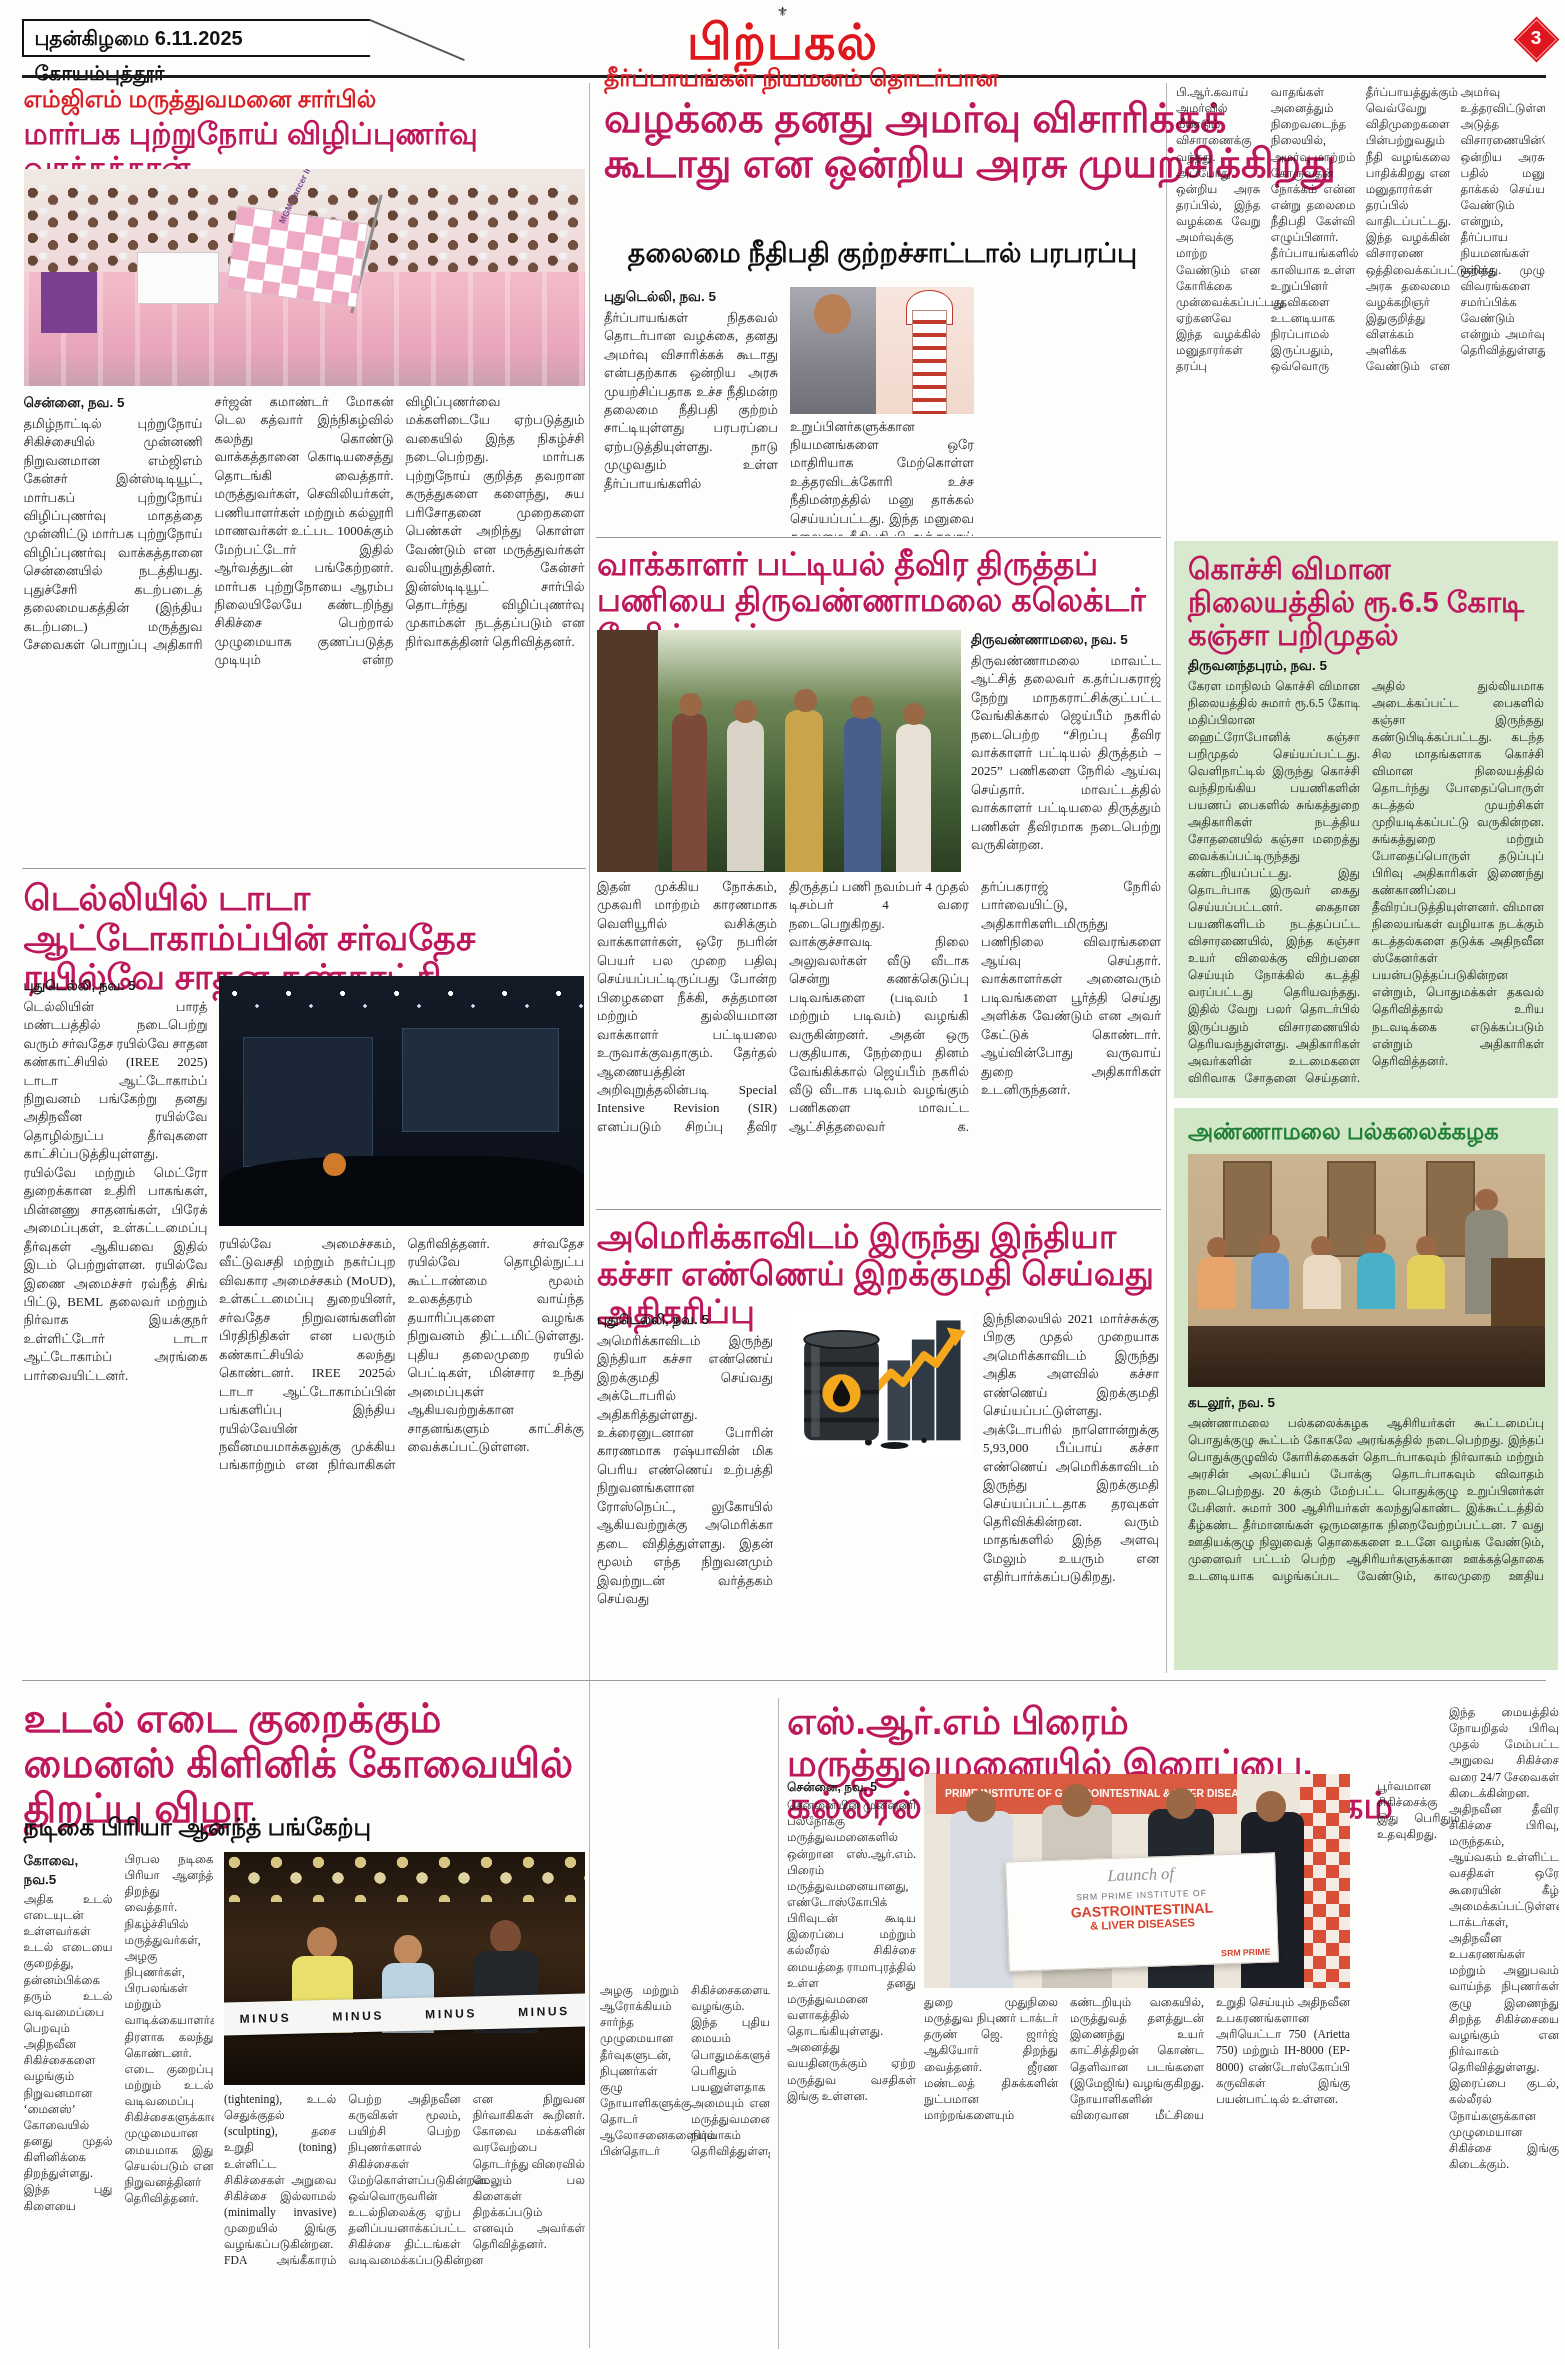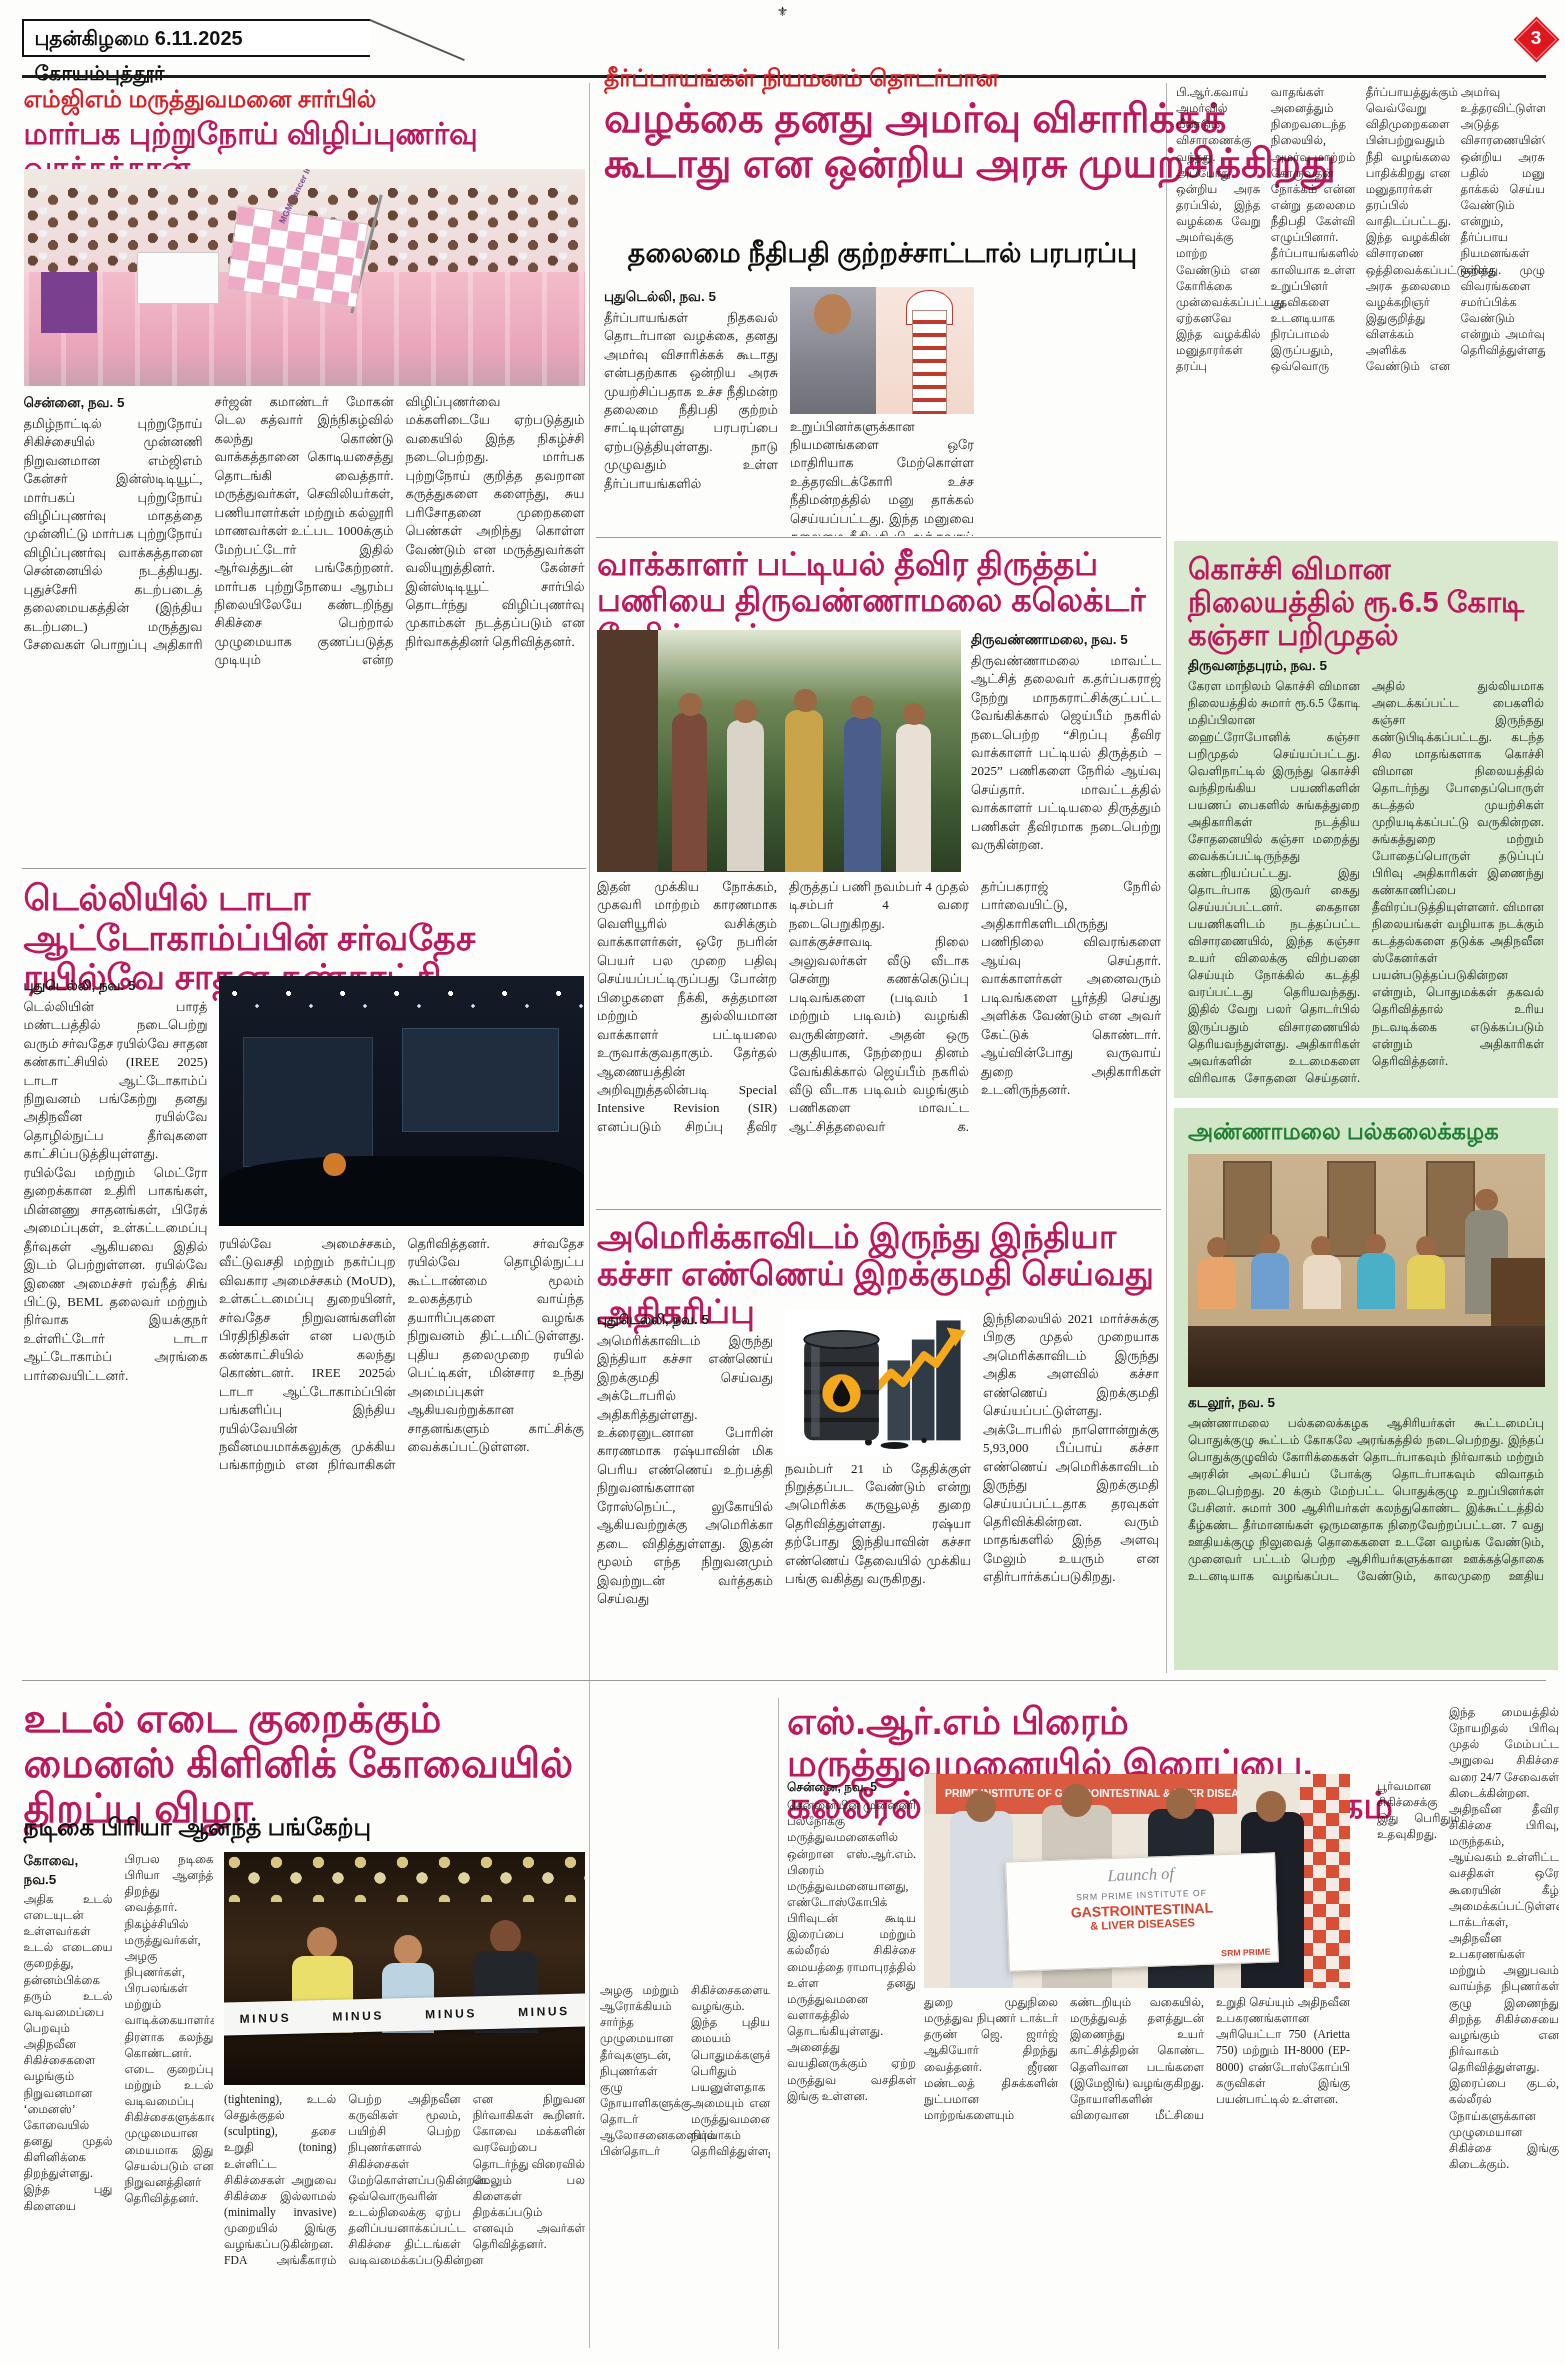--- a/index.html
+++ b/index.html
@@ -71,20 +71,21 @@
   .srmbanner{position:absolute;left:0;top:0;width:313px;height:40px;background:linear-gradient(90deg,#e6e0d6 0 12px,#d94f35 12px);color:#fff;font-weight:bold;font-size:10.4px;line-height:40px;white-space:nowrap;overflow:hidden;padding-left:21px;box-sizing:border-box;opacity:.92;}
   .redcheck{position:absolute;right:0;top:0;width:50px;height:100%;background:repeating-conic-gradient(#d94f35 0 25%,#f4ece4 0 50%);background-size:26px 26px;}
 </style>
 </head>
 <body>
 
 <div class="datebox">புதன்கிழமை 6.11.2025 கோயம்புத்தூர்</div>
 <div class="dateslash"></div>
 <div class="masthead">
   <div class="emblem">⚜</div>
+  <div class="title">பிற்பகல்</div>
 </div>
 <div class="badge">
   <div class="diamond"></div>
   <div class="num">3</div>
 </div>
 <div class="rule-h" style="left:22px;top:75px;width:1524px;"></div>
 
 <div class="rule-v" style="left:589px;top:83px;height:2265px;"></div>
 <div class="rule-v" style="left:1166px;top:83px;height:1590px;"></div>
 <div class="rule-v" style="left:778px;top:1698px;height:651px;"></div>
@@ -187,21 +188,20 @@
         <rect x="22" y="34" width="86" height="116" rx="10" fill="#2b2f33"></rect>
         <rect x="22" y="60" width="86" height="5" fill="#111" opacity="0.7"></rect>
         <rect x="22" y="92" width="86" height="5" fill="#111" opacity="0.7"></rect>
         <rect x="22" y="124" width="86" height="5" fill="#111" opacity="0.7"></rect>
         <rect x="30" y="38" width="10" height="108" fill="#6a7075" opacity="0.5"></rect>
         <ellipse cx="65" cy="34" rx="43" ry="10" fill="#43484d" stroke="#15181b" stroke-width="2"></ellipse>
         <circle cx="65" cy="96" r="22" fill="#f5a81c"></circle>
         <path d="M65 80 C59 90 55 95 55 101 a10 10 0 0 0 20 0 C75 95 71 90 65 80 Z" fill="#111"></path>
       </svg>
     </div>
-    <div class="bodytext" style="height:207px;margin-top:3.5px;">நவம்பர் 21 ம் தேதிக்குள் நிறுத்தப்பட வேண்டும் என்று அமெரிக்க கருவூலத் துறை தெரிவித்துள்ளது. ரஷ்யா தற்போது இந்தியாவின் கச்சா எண்ணெய் தேவையில் முக்கிய பங்கு வகித்து வருகிறது.</div>
   </div>
   <div class="bodytext" style="width:176px;height:358px;">இந்நிலையில் 2021 மார்ச்சுக்கு பிறகு முதல் முறையாக அமெரிக்காவிடம் இருந்து அதிக அளவில் கச்சா எண்ணெய் இறக்குமதி செய்யப்பட்டுள்ளது. அக்டோபரில் நாளொன்றுக்கு 5,93,000 பீப்பாய் கச்சா எண்ணெய் அமெரிக்காவிடம் இருந்து இறக்குமதி செய்யப்பட்டதாக தரவுகள் தெரிவிக்கின்றன. வரும் மாதங்களில் இந்த அளவு மேலும் உயரும் என எதிர்பார்க்கப்படுகிறது.</div>
 </div>
 
 <div class="greenbox" style="left:1174px;top:541px;width:384px;height:557px;">
   <div class="headline" style="font-size:29px;">கொச்சி விமான நிலையத்தில் ரூ.6.5 கோடி கஞ்சா பறிமுதல்</div>
   <div class="dateline" style="margin-top:7px;">திருவனந்தபுரம், நவ. 5</div>
   <div class="bodytext cols2" style="height:417px;font-size:12px;">கேரள மாநிலம் கொச்சி விமான நிலையத்தில் சுமார் ரூ.6.5 கோடி மதிப்பிலான ஹைட்ரோபோனிக் கஞ்சா பறிமுதல் செய்யப்பட்டது. வெளிநாட்டில் இருந்து கொச்சி வந்திறங்கிய பயணிகளின் பயணப் பைகளில் சுங்கத்துறை அதிகாரிகள் நடத்திய சோதனையில் கஞ்சா மறைத்து வைக்கப்பட்டிருந்தது கண்டறியப்பட்டது. இது தொடர்பாக இருவர் கைது செய்யப்பட்டனர். கைதான பயணிகளிடம் நடத்தப்பட்ட விசாரணையில், இந்த கஞ்சா உயர் விலைக்கு விற்பனை செய்யும் நோக்கில் கடத்தி வரப்பட்டது தெரியவந்தது. இதில் வேறு பலர் தொடர்பில் இருப்பதும் விசாரணையில் தெரியவந்துள்ளது. அதிகாரிகள் அவர்களின் உடமைகளை விரிவாக சோதனை செய்தனர். அதில் துல்லியமாக அடைக்கப்பட்ட பைகளில் கஞ்சா இருந்தது கண்டுபிடிக்கப்பட்டது. கடந்த சில மாதங்களாக கொச்சி விமான நிலையத்தில் தொடர்ந்து போதைப்பொருள் கடத்தல் முயற்சிகள் முறியடிக்கப்பட்டு வருகின்றன. சுங்கத்துறை மற்றும் போதைப்பொருள் தடுப்புப் பிரிவு அதிகாரிகள் இணைந்து கண்காணிப்பை தீவிரப்படுத்தியுள்ளனர். விமான நிலையங்கள் வழியாக நடக்கும் கடத்தல்களை தடுக்க அதிநவீன ஸ்கேனர்கள் பயன்படுத்தப்படுகின்றன என்றும், பொதுமக்கள் தகவல் தெரிவித்தால் உரிய நடவடிக்கை எடுக்கப்படும் என்றும் அதிகாரிகள் தெரிவித்தனர்.</div>
 </div>
 

